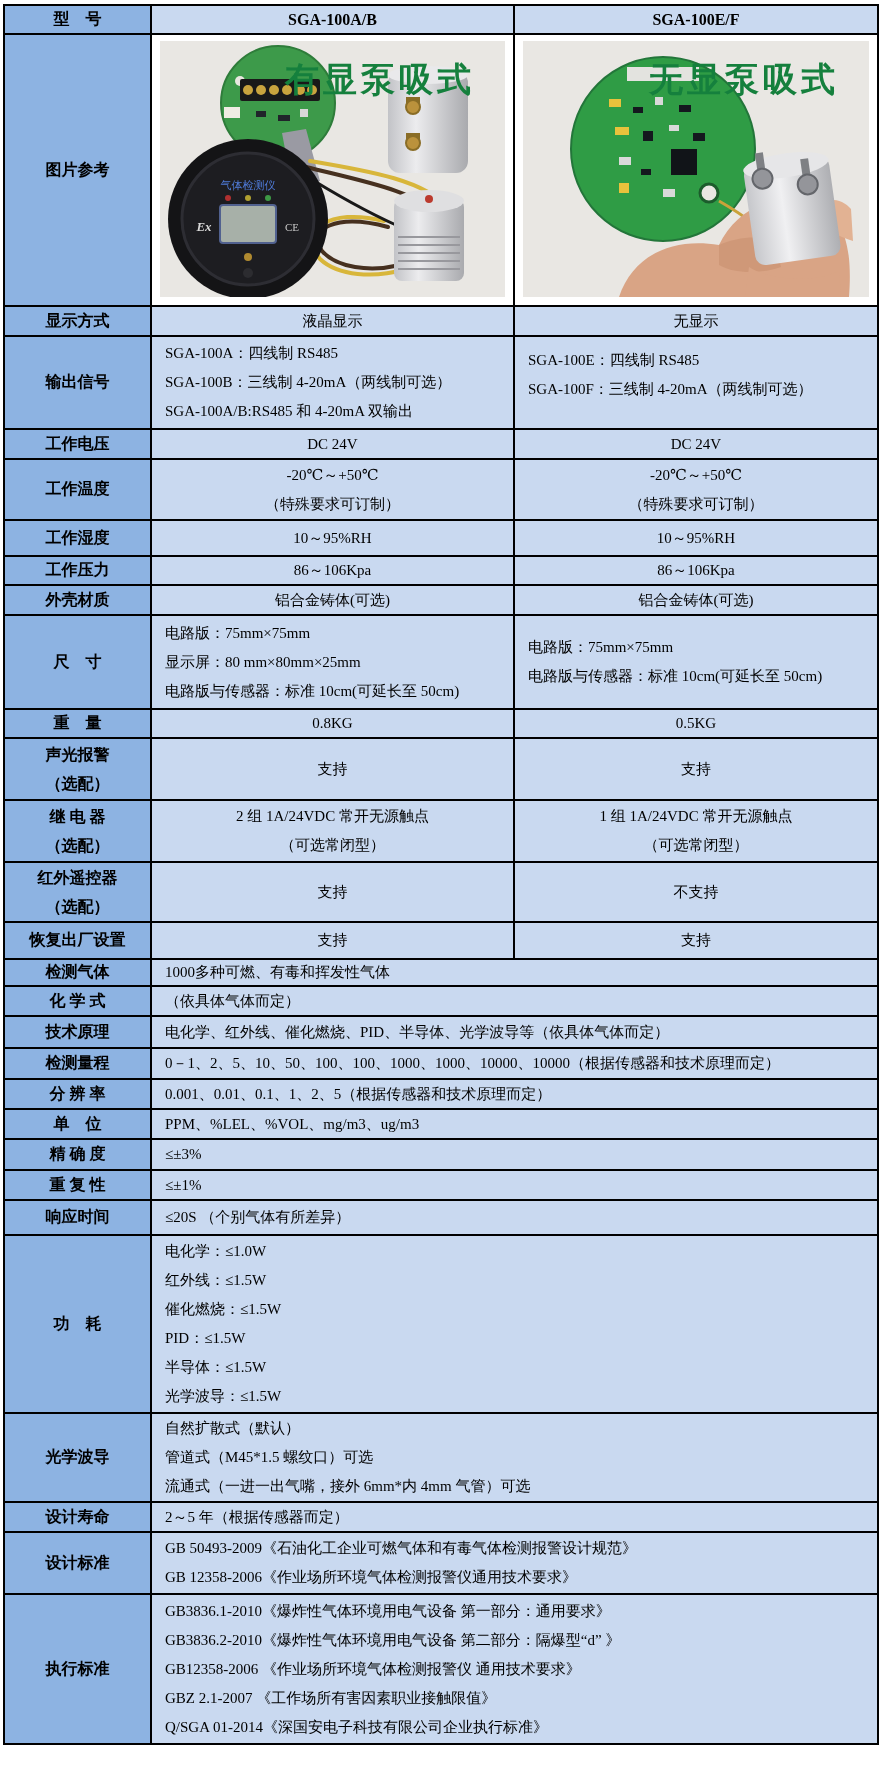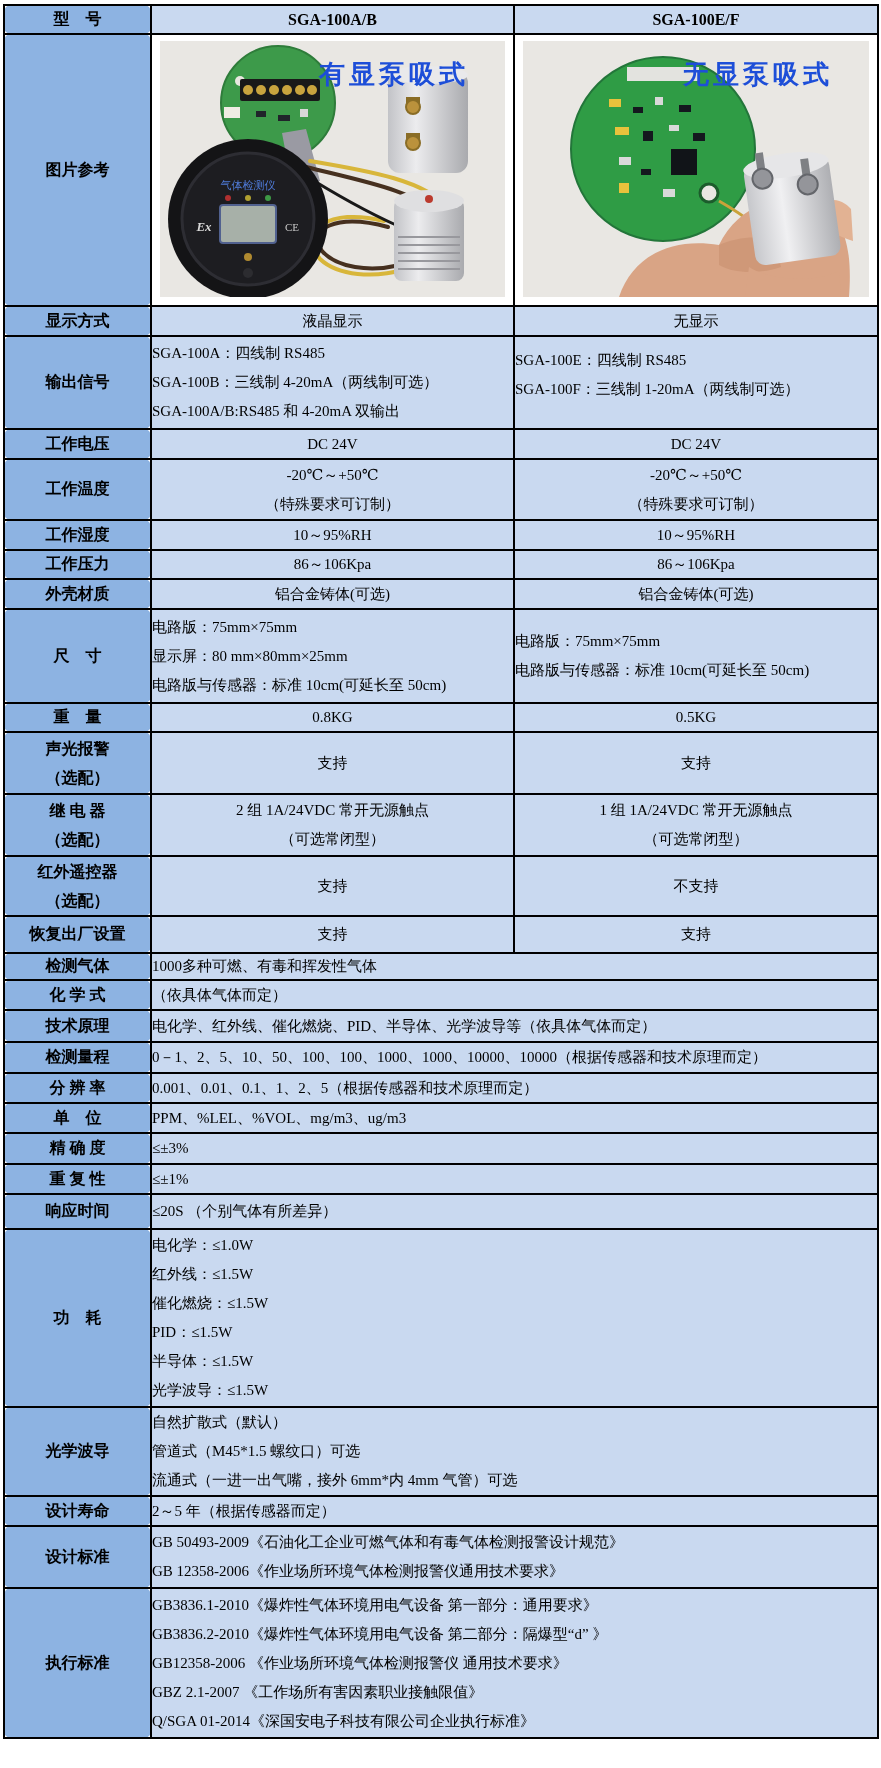--- a/index.html
+++ b/index.html
@@ -6,32 +6,32 @@
   body{
     width:881px;height:1768px;background:#ffffff;position:relative;
     font-family:"Liberation Serif","DejaVu Serif",serif;color:#000;
     -webkit-font-smoothing:antialiased;
   }
   table.spec{
     border-collapse:collapse;table-layout:fixed;
     position:absolute;left:3px;top:4px;width:874px;
   }
   td{border:2px solid #000;font-size:15px;overflow:hidden;vertical-align:middle;padding:0;}
-  td.lbl{background:#8DB3E2;text-align:center;font-weight:bold;font-size:16px;border-radius:7px;}
+  td.lbl{background:#8DB3E2;text-align:center;font-weight:bold;font-size:16px;}
   td.c{background:#C9D9F0;text-align:center;margin-left:23px;}
-  td.l{background:#C9D9F0;text-align:left;}
+  td.l{background:#C9D9F0;text-align:left;padding-left:13px;}
   td.ltop{vertical-align:top;padding-top:9px;}
   .lines div{line-height:29px;}
   .lbl .lines div{line-height:29px;}
   td.photo-cell{background:#ffffff;padding:6px 8px 8px 8px;}
   .photo{position:relative;width:100%;height:256px;background:#E9E7E3;overflow:hidden;}
   .photo svg{position:absolute;left:0;top:0;width:100%;height:100%;}
   .watermark{
-    position:absolute;top:16px;right:36px;color:#1d4ed8;
-    font-size:26px;letter-spacing:4px;font-weight:bold;z-index:3;
+    position:absolute;top:16px;right:30px;color:#15803d;
+    font-size:34px;letter-spacing:4px;font-weight:bold;z-index:3;
   }
 </style>
 </head>
 <body>
 
 <table class="spec">
 <colgroup>
       <col style="width:147px">
       <col style="width:363px">
       <col style="width:364px">
@@ -177,21 +177,21 @@
   <td class="l">
           <div class="lines">
     <div>SGA-100A：四线制 RS485</div>
     <div>SGA-100B：三线制 4-20mA（两线制可选）</div>
     <div>SGA-100A/B:RS485 和 4-20mA 双输出</div>
   </div>
         </td>
   <td class="l ltop">
           <div class="lines">
     <div>SGA-100E：四线制 RS485</div>
-    <div>SGA-100F：三线制 1-20mA（两线制可选）</div>
+    <div>SGA-100F：三线制 4-20mA（两线制可选）</div>
   </div>
         </td>
 </tr>
 
 <tr style="height:30px">
   <td class="lbl">工作电压</td>
   <td class="c">DC 24V</td>
   <td class="c">DC 24V</td>
 </tr>
 
@@ -204,21 +204,21 @@
   </div>
         </td>
   <td class="c">
           <div class="lines">
     <div>-20℃～+50℃</div>
     <div>（特殊要求可订制）</div>
   </div>
         </td>
 </tr>
 
-<tr style="height:30px">
+<tr style="height:36px">
   <td class="lbl">工作湿度</td>
   <td class="c">10～95%RH</td>
   <td class="c">10～95%RH</td>
 </tr>
 
 <tr style="height:29px">
   <td class="lbl">工作压力</td>
   <td class="c">86～106Kpa</td>
   <td class="c">86～106Kpa</td>
 </tr>

